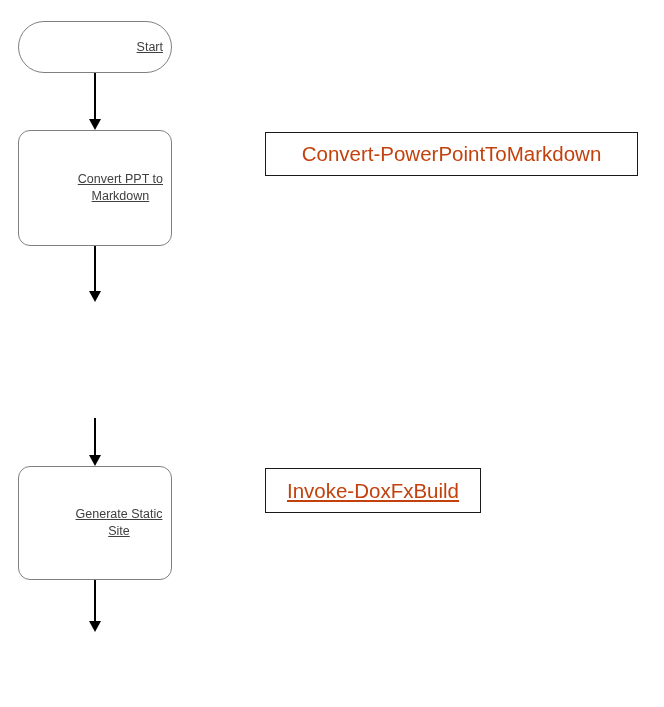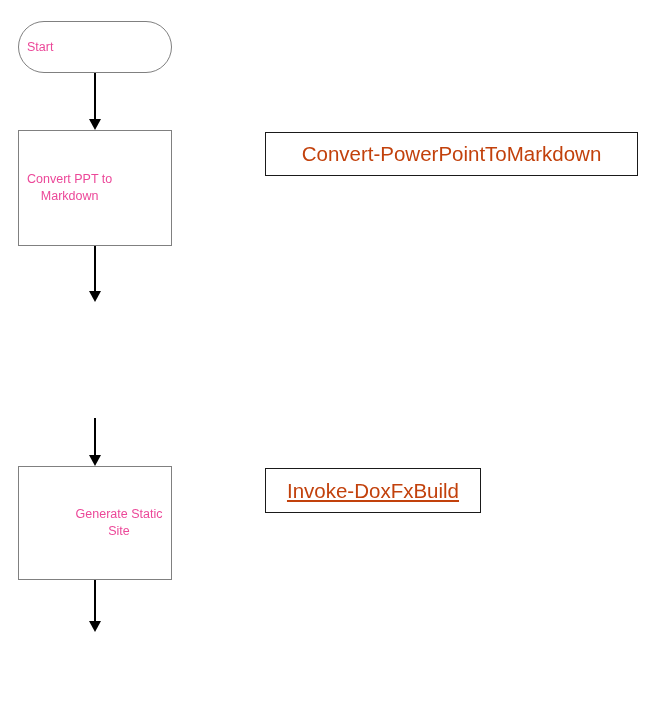--- a/index.html
+++ b/index.html
@@ -18,33 +18,34 @@
     background: #ffffff;
     overflow: hidden;
   }
 
   
   .node {
     position: absolute;
     box-sizing: border-box;
     display: flex;
     align-items: center;
-    justify-content: flex-start;
+    justify-content: flex-end;
     text-align: center;
-    color: #ec4899;
+    color: #404040;
     font-size: 12.5px;
     line-height: 17px;
     background: #ffffff;
     border: 1.4px solid #808080;
+    text-decoration: underline;
   }
   .node.terminal {
     border-radius: 999px;
   }
   .node.process {
-    border-radius: 0;
+    border-radius: 12px;
   }
   .node-label {
     display: block;
     padding: 0 8px;
     white-space: pre-line;
   }
 
   
   .connector {
     position: absolute;

